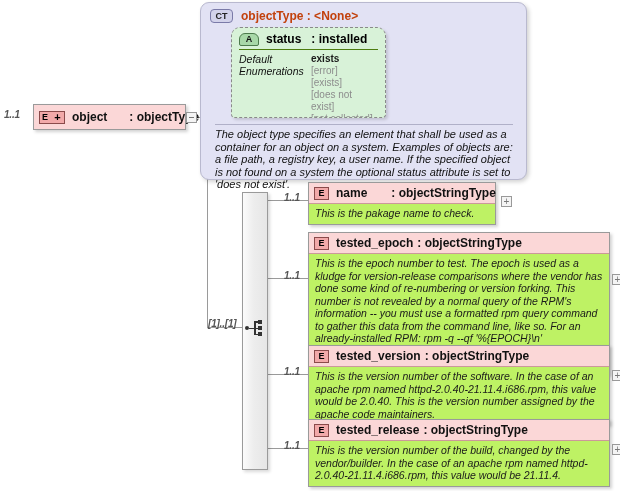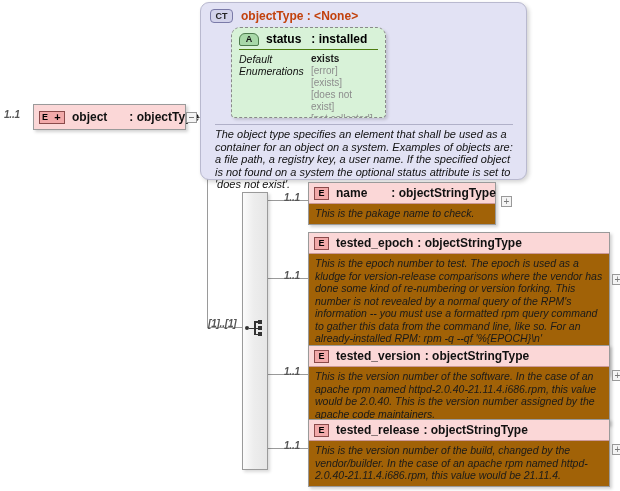--- a/index.html
+++ b/index.html
@@ -94,21 +94,21 @@
     font-size: 12px;
     color: #111;
   }
   .elem-type {
     font-weight: bold;
     font-size: 12px;
     color: #111;
     margin-left: 4px;
   }
   .elem-doc {
-    background: #a16207;
+    background: #bef264;
     border-top: 1px solid #c99;
     font-style: italic;
     font-size: 10.5px;
     line-height: 12.5px;
     color: #1a1a1a;
     padding: 3px 6px 4px 6px;
   }
 
   
   .expander {

